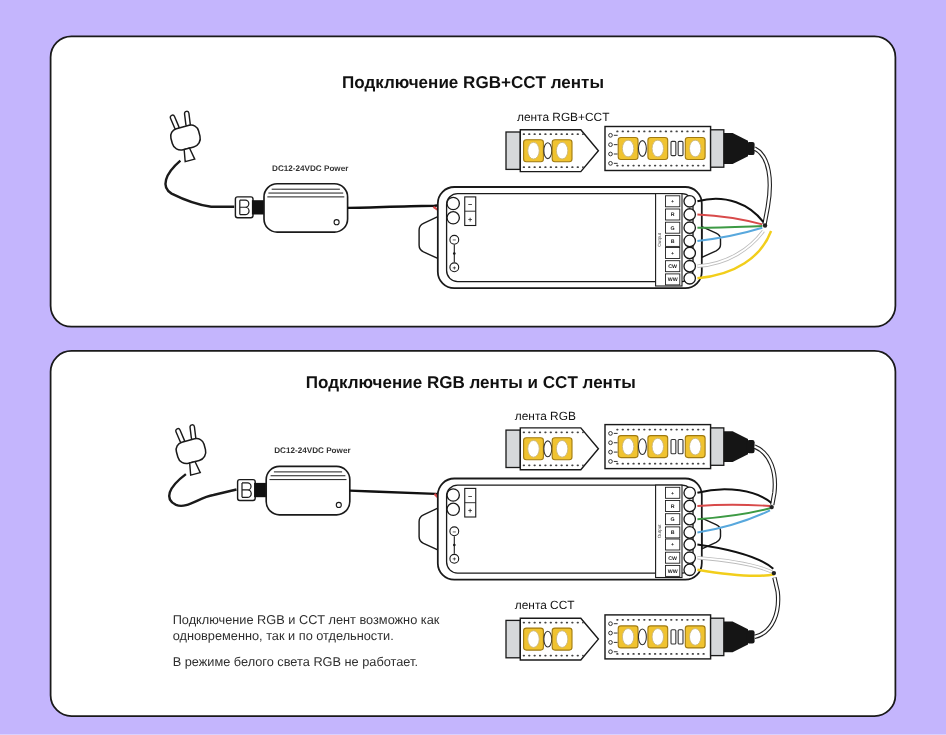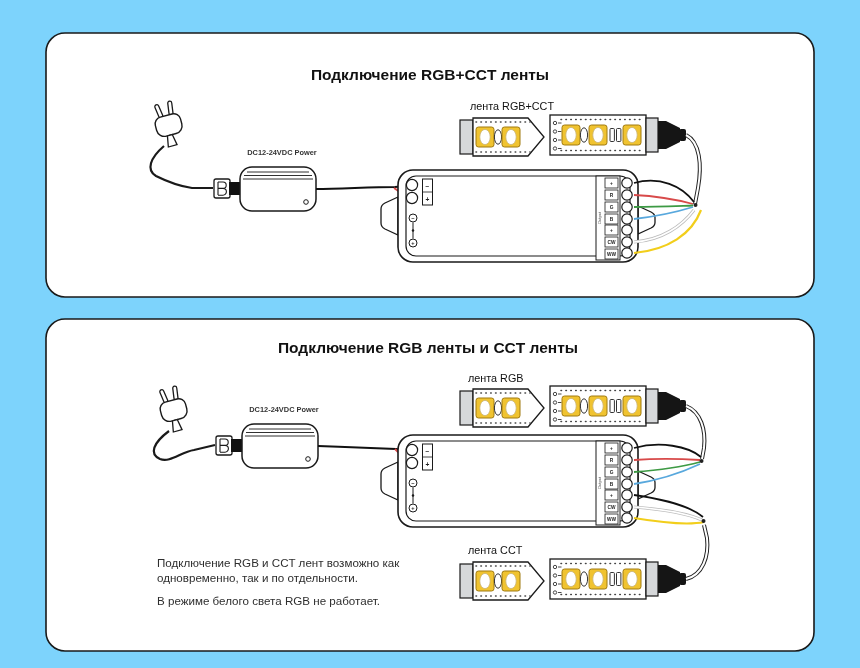--- a/index.html
+++ b/index.html
@@ -1,16 +1,16 @@
 <!DOCTYPE html>
 <html><head>
 <meta charset="utf-8">
 <style>
   html,body{margin:0;padding:0;background:#ffffff;}
-  #page{position:relative;width:860px;height:668px;background:#7dd3fc;overflow:hidden;}
+  #page{position:relative;width:860px;height:668px;background:#c4b5fd;overflow:hidden;}
   svg{display:block;}
   svg text{font-family:"Liberation Sans", sans-serif;}
   .title{font-size:15.5px;font-weight:700;fill:#111;}
   .adapter-label{font-size:7.4px;font-weight:600;fill:#333;}
   .strip-label{font-size:10.8px;fill:#111;}
   .note{font-size:11.6px;fill:#2e2e2e;}
   .tlabel{font-size:4.8px;font-weight:700;fill:#222;}
   .sign{font-size:6.6px;font-weight:700;fill:#222;}
   .psign{font-size:5.6px;font-weight:700;fill:#222;}
   .vlabel{font-size:4.2px;fill:#555;}

